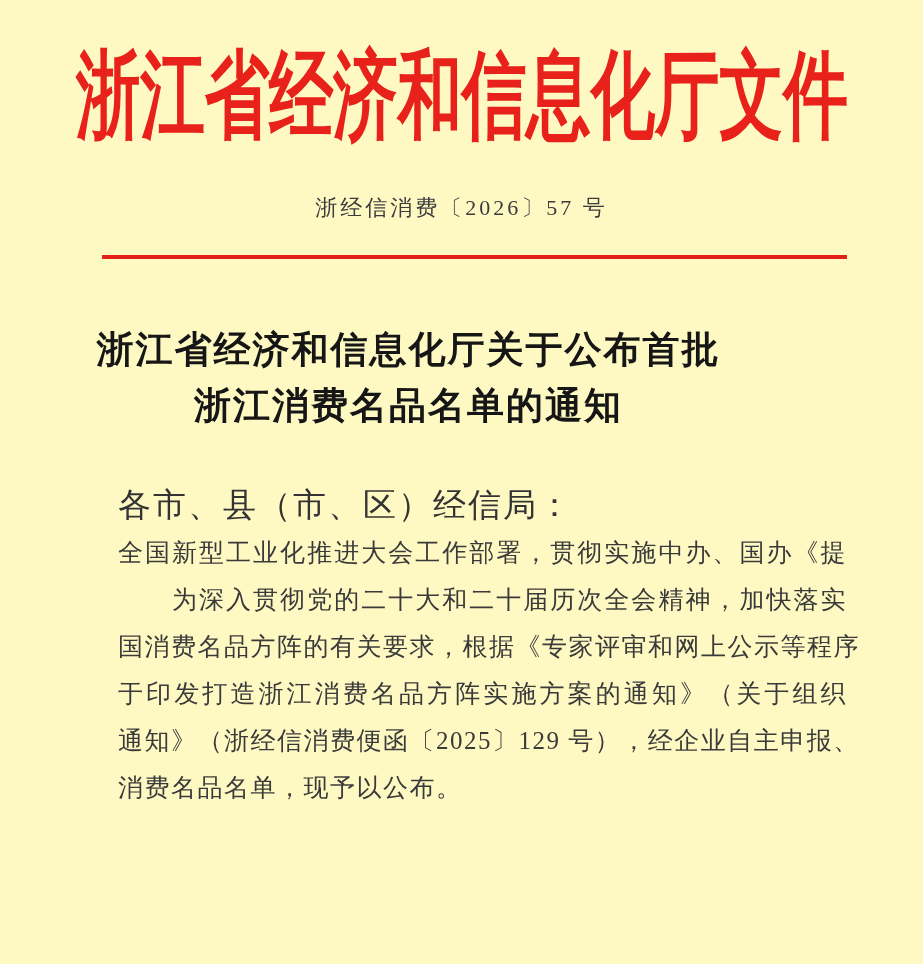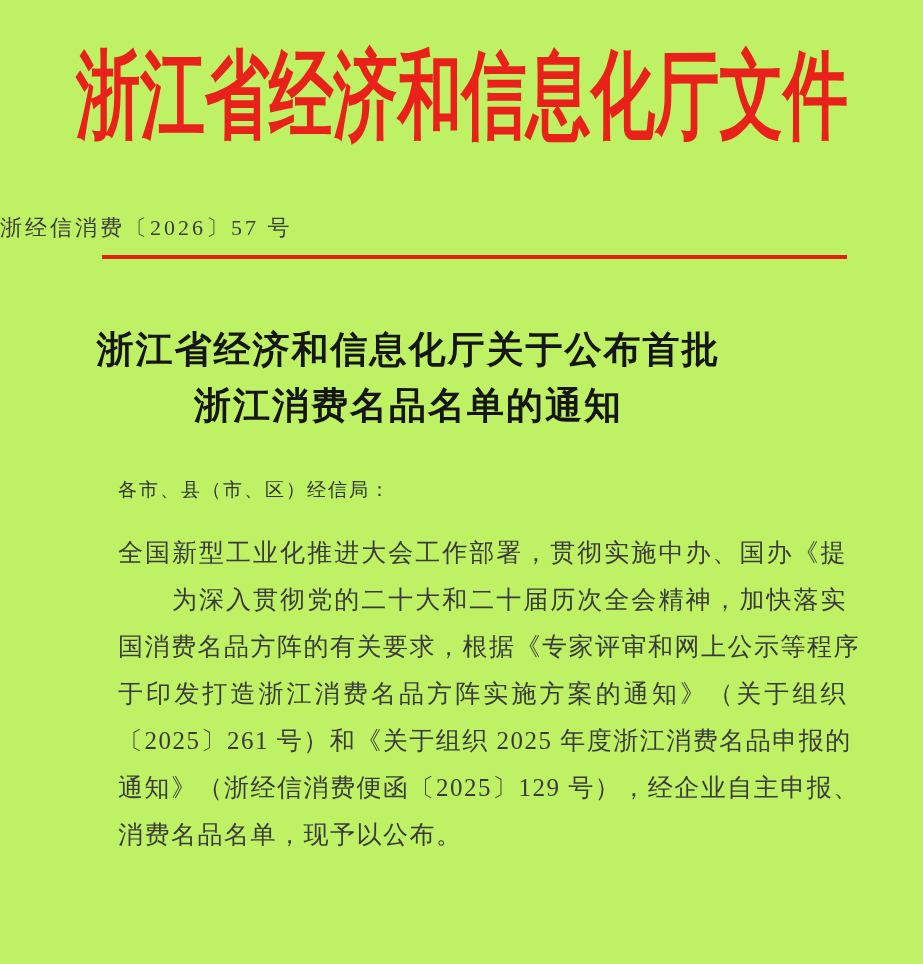--- a/index.html
+++ b/index.html
@@ -1,19 +1,19 @@
 <!DOCTYPE html>
 <html><head>
 <meta charset="utf-8">
 <style>
   html,body{margin:0;padding:0;background:#888;}
   .page{
     position:relative;
     width:923px;height:964px;
-    background:#bef264;
+    background:#fef9c3;
     overflow:hidden;
     font-family:"Liberation Serif","DejaVu Serif",serif;
   }
   .red-header{
     position:absolute;
     top:40px;left:0;width:923px;height:112px;
     display:flex;justify-content:center;align-items:center;
     white-space:nowrap;
   }
   .red-header .stretch{
@@ -21,47 +21,46 @@
     font-weight:900;
     color:#e8221a;
     transform:scaleX(0.67);
     transform-origin:center center;
     letter-spacing:0px;
     line-height:1;
   }
   .doc-number{
     position:absolute;
     top:194px;left:0;width:923px;
-    text-align:left;
+    text-align:center;
     font-size:22px;
     letter-spacing:3px;
     color:#3c3c3c;
     line-height:28px;
-    margin-top:20px;
   }
   .red-divider{
     position:absolute;
     top:255px;left:102px;
     width:745px;height:4px;
     background:#e32017;
   }
   .doc-title{
     position:absolute;
     top:322px;left:0;width:817px;
     text-align:center;
     font-weight:700;
     font-size:37px;
     line-height:56px;
     color:#161616;
     letter-spacing:2px;
   }
   .salutation{
     position:absolute;
-    top:466px;left:118px;width:729px;
-    font-size:19px;
+    top:482px;left:118px;width:729px;
+    font-size:33px;
     line-height:47px;
     letter-spacing:2px;
     color:#333333;
   }
   .body-text{
     position:absolute;
     top:529px;left:118px;width:729px;
     font-size:25px;
     color:#3a3a3a;
   }
@@ -96,18 +95,17 @@
     <div>浙江消费名品名单的通知</div>
   </div>
 
   <div class="salutation">各市、县（市、区）经信局：</div>
 
   <div class="body-text">
     <div class="body-line">全国新型工业化推进大会工作部署，贯彻实施中办、国办《提</div>
     <div class="body-line">　　为深入贯彻党的二十大和二十届历次全会精神，加快落实</div>
     <div class="body-line">国消费名品方阵的有关要求，根据《专家评审和网上公示等程序</div>
     <div class="body-line">于印发打造浙江消费名品方阵实施方案的通知》（关于组织</div>
-    <div class="body-line">〔2025〕261 号）和《关于组织 2025 年度浙江消费名品申报的</div>
     <div class="body-line">通知》（浙经信消费便函〔2025〕129 号），经企业自主申报、</div>
     <div class="body-line last">消费名品名单，现予以公布。</div>
   </div>
 
 </div>
 
 </body></html>

